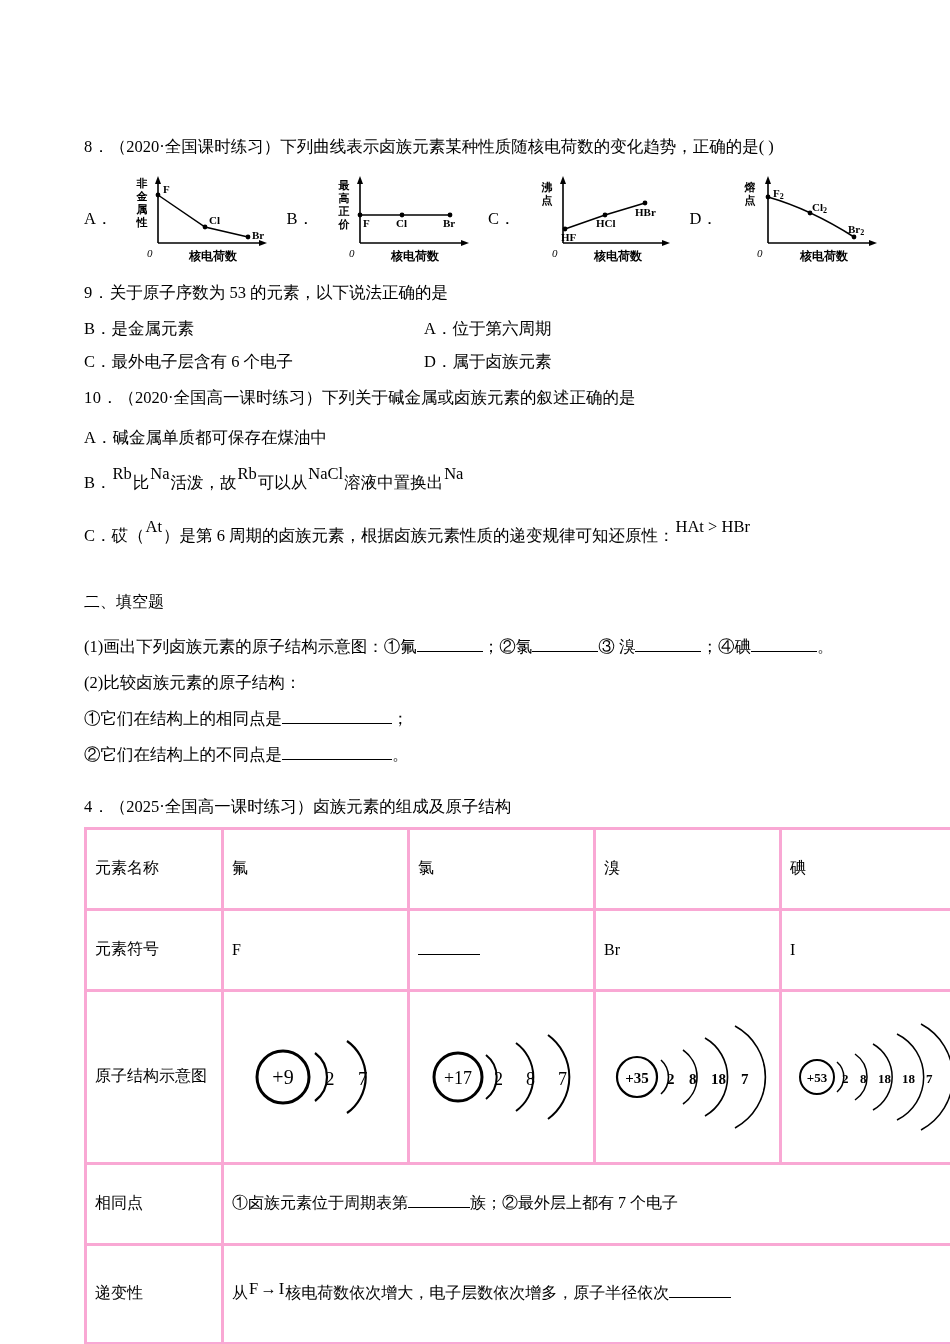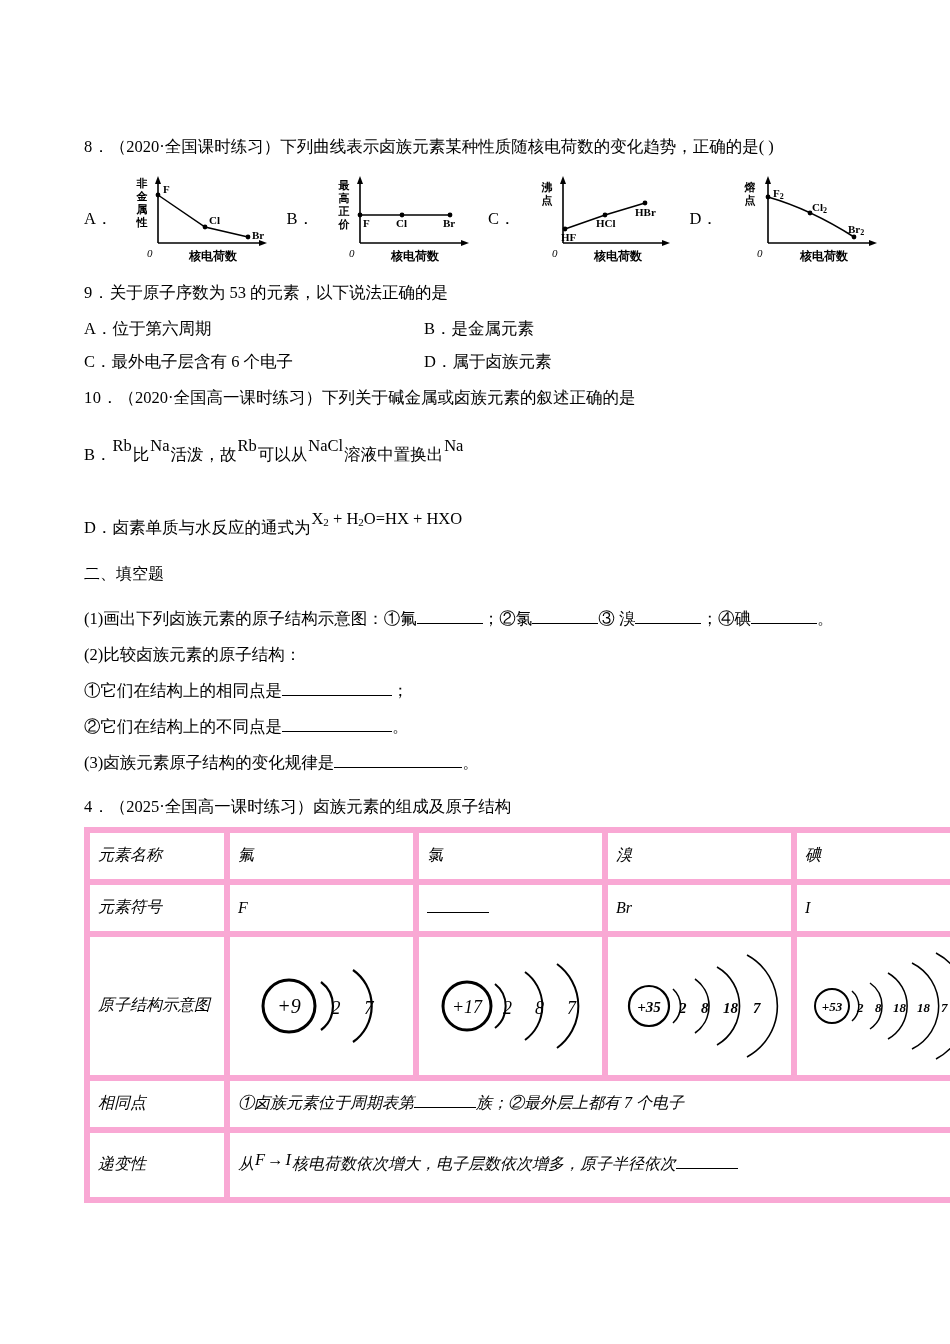--- a/index.html
+++ b/index.html
@@ -96,26 +96,25 @@
   }
 
   
   table.halogen {
     border-collapse: collapse;
     width: 786px;
     table-layout: fixed;
     margin-top: 8px;
   }
   table.halogen td {
-    border: 6px solid #f9a8d4;
+    border: 3px solid #f9a8d4;
     font-size: 16px;
-    padding: 4px 8px;
+    padding: 20px 8px;
     vertical-align: middle;
     height: 38px;
-    font-style: italic;
   }
   td.col-label { width: 118px; }
   td.col-el { width: 167px; }
   td.struct-cell {
     height: 150px;
     padding: 0;
     text-align: center;
     vertical-align: middle;
   }
   td.struct-cell svg { display: inline-block; vertical-align: middle; }
@@ -228,56 +227,59 @@
     </div>
 
   </div>
 
   <div class="qline">
     <span class="qnum">9．</span><span>关于原子序数为 53 的元素，以下说法正确的是</span>
   </div>
   <div class="spacer-8"></div>
   <div class="opt-row">
     <div class="opt-col">
+      <span>B．</span><span>是金属元素</span>
+    </div>
+    <div class="opt-col">
       <span>A．</span><span>位于第六周期</span>
-    </div>
-    <div class="opt-col">
-      <span>B．</span><span>是金属元素</span>
     </div>
   </div>
   <div class="spacer-8"></div>
   <div class="opt-row">
     <div class="opt-col">
       <span>C．</span><span>最外电子层含有 6 个电子</span>
     </div>
     <div class="opt-col">
       <span>D．</span><span>属于卤族元素</span>
     </div>
   </div>
 
   <div class="spacer-12"></div>
 
   <div class="qline">
     <span class="qnum">10．</span><span>（2020·全国高一课时练习）下列关于碱金属或卤族元素的叙述正确的是</span>
   </div>
   <div class="spacer-12"></div>
+  <div class="qline">
+    <span>A．</span><span>碱金属单质都可保存在煤油中</span>
+  </div>
   <div class="spacer-12"></div>
 
   <div class="tall-line">
     <span>B．</span><span class="frm">Rb</span><span>比</span><span class="frm">Na</span><span>活泼，故</span><span class="frm">Rb</span><span>可以从</span><span class="frm">NaCl</span><span>溶液中置换出</span><span class="frm">Na</span>
   </div>
 
   <div class="spacer-20"></div>
 
+  <div class="tall-line">
+    <span>C．</span><span>砹（</span><span class="frm">At</span><span>）是第 6 周期的卤族元素，根据卤族元素性质的递变规律可知还原性：</span><span class="frm">HAt &gt; HBr</span>
+  </div>
 
   <div class="spacer-20"></div>
 
-  <div class="tall-line">
-    <span>D．</span><span>卤素单质与水反应的通式为</span><span class="frm"><span>X</span><sub>2</sub><span> + H</span><sub>2</sub><span>O=HX + HXO</span></span>
-  </div>
 
   <div class="spacer-20"></div>
 
   <div class="section-head">二、填空题</div>
 
   <div class="spacer-8"></div>
 
   <div class="spacer-8"></div>
   <div class="qline">
     <span>(1)画出下列卤族元素的原子结构示意图：①氟</span><span class="ul-m"></span><span>；②氯</span><span class="ul-m"></span><span>③ 溴</span><span class="ul-m"></span><span>；④碘</span><span class="ul-m"></span><span>。</span>
@@ -286,23 +288,20 @@
   <div class="qline">(2)比较卤族元素的原子结构：</div>
   <div class="spacer-8"></div>
   <div class="qline">
     <span>①它们在结构上的相同点是</span><span class="ul-xl"></span><span>；</span>
   </div>
   <div class="spacer-8"></div>
   <div class="qline">
     <span>②它们在结构上的不同点是</span><span class="ul-xl"></span><span>。</span>
   </div>
   <div class="spacer-8"></div>
-  <div class="qline">
-    <span>(3)卤族元素原子结构的变化规律是</span><span class="ul-xl" style="width:128px"></span><span>。</span>
-  </div>
 
   <div class="spacer-16"></div>
 
   <div class="qline">
     <span class="qnum">4．</span><span>（2025·全国高一课时练习）卤族元素的组成及原子结构</span>
   </div>
 
   <table class="halogen">
     <tbody>
       <tr>

